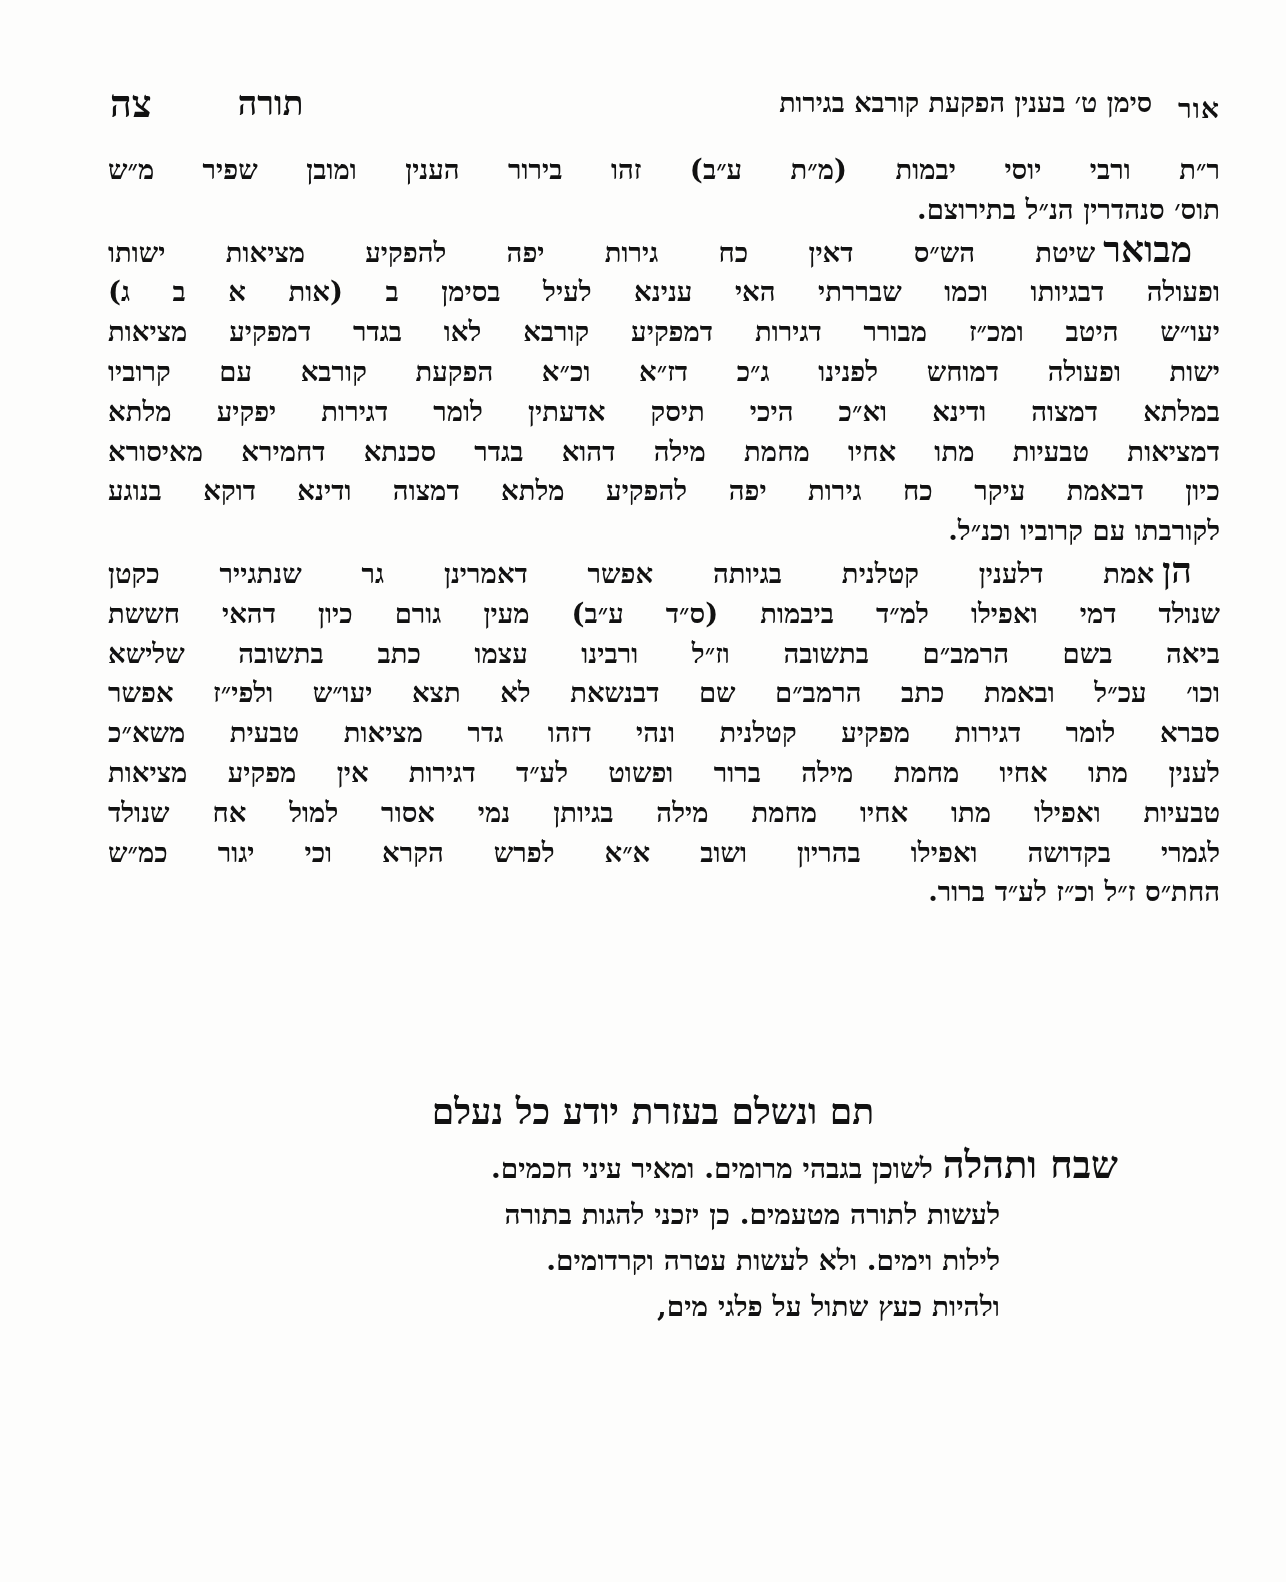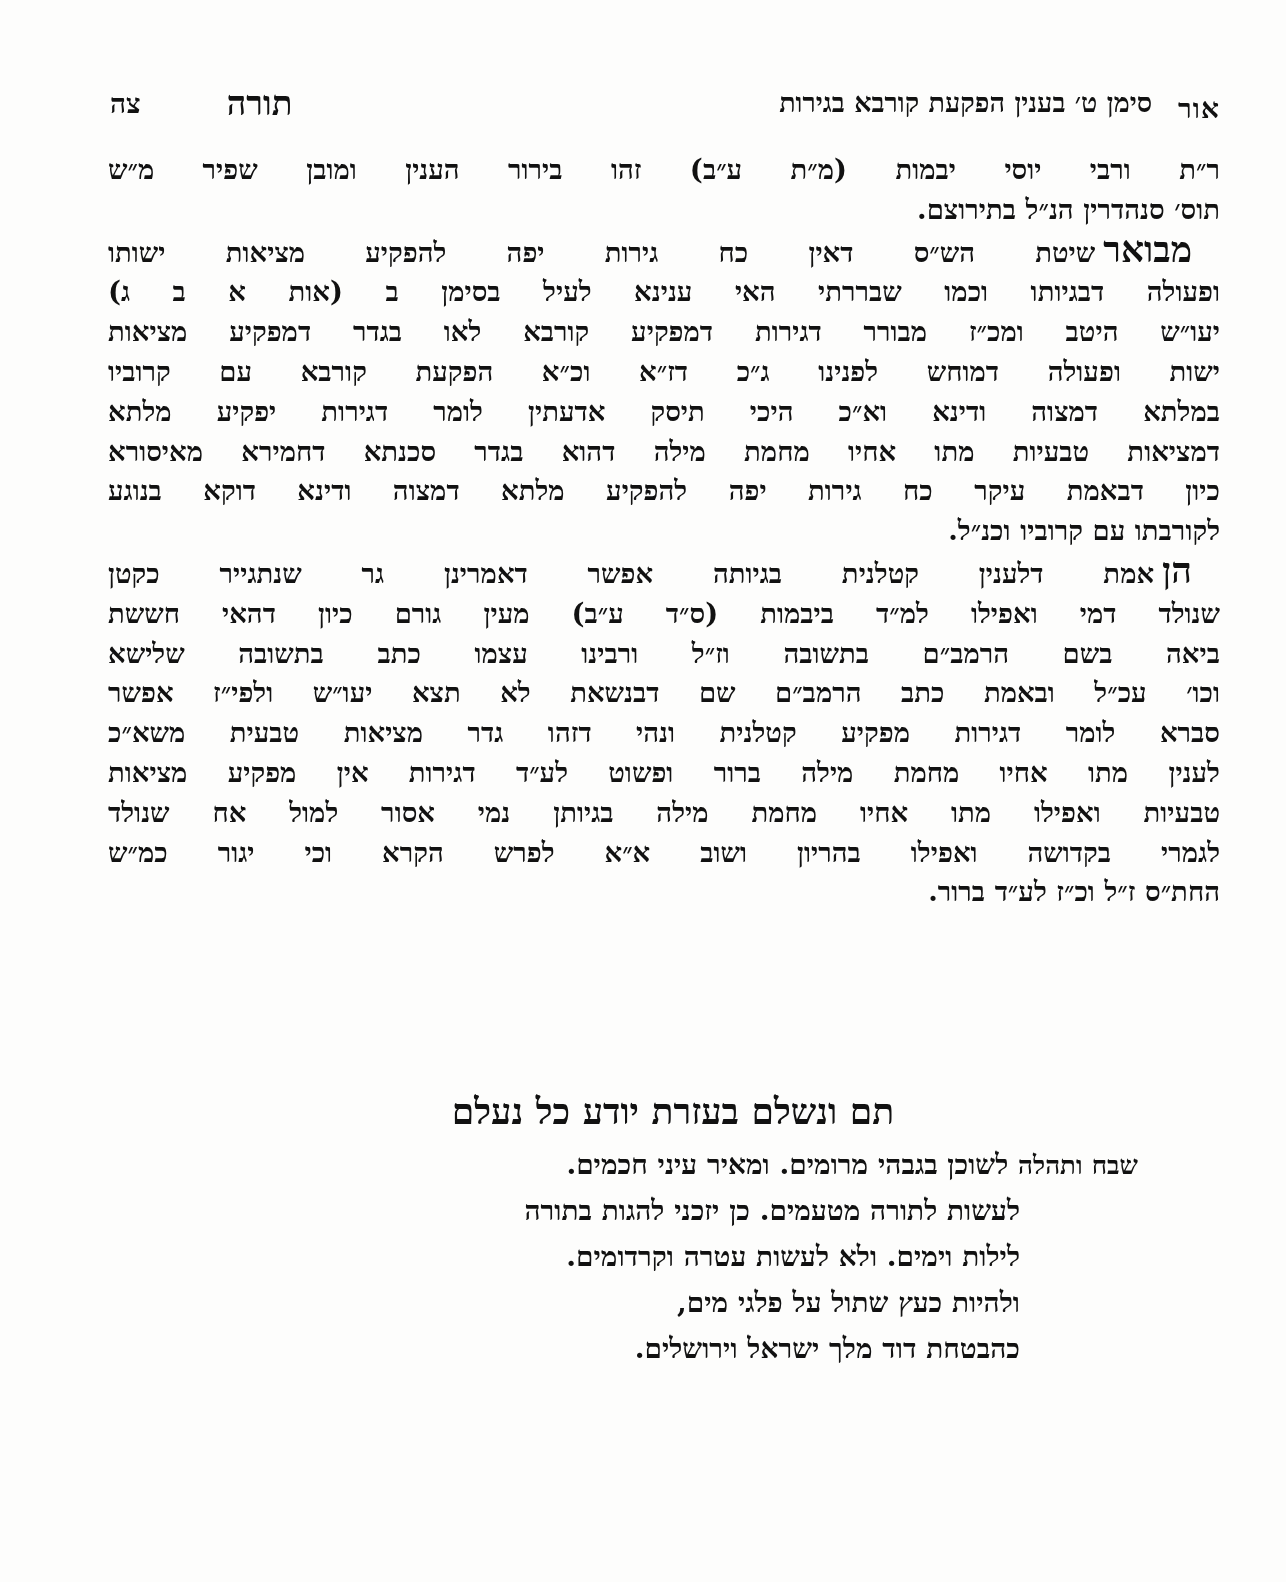--- a/index.html
+++ b/index.html
@@ -50,21 +50,21 @@
       font-size: 27px;
       font-weight: bold;
     }
     .hdr-title-torah {
       font-size: 34px;
       font-weight: bold;
       margin-right: 26px;
       margin-left: 60px;
     }
     .hdr-page-num {
-      font-size: 28px;
+      font-size: 38px;
       font-weight: bold;
     }
 
     
     .body-text {
       position: absolute;
       top: 150px;
       left: 108px;
       width: 1112px;
       direction: rtl;
@@ -95,21 +95,21 @@
       margin-left: 8px;
     }
     .indent {
       padding-right: 28px;
     }
 
     
     .colophon {
       position: absolute;
       top: 1086px;
-      left: 208px;
+      left: 188px;
       width: 930px;
       direction: rtl;
       font-weight: bold;
     }
     .colophon-title {
       text-align: center;
       font-size: 36px;
       line-height: 50px;
       margin: 0;
     }
@@ -118,21 +118,21 @@
       line-height: 46px;
       margin: 0;
       white-space: nowrap;
     }
     .colophon-line.first {
       text-align: right;
       padding-right: 0;
       margin-top: 6px;
     }
     .colophon-line.first .lead {
-      font-size: 26px;
+      font-size: 38px;
       margin-top: 36px;
     }
     .colophon-line.l2 { padding-right: 118px; }
     .colophon-line.l3 { padding-right: 118px; }
     .colophon-line.l4 { padding-right: 118px; }
     .colophon-line.l5 { padding-right: 118px; }
     .colophon-sign {
       font-size: 36px;
       line-height: 52px;
       padding-right: 380px;
@@ -185,16 +185,15 @@
       <span class="line last">החת״ס ז״ל וכ״ז לע״ד ברור.</span>
     </div>
   </div>
 
   <div class="colophon">
     <p class="colophon-title">תם ונשלם בעזרת יודע כל נעלם</p>
     <p class="colophon-line first"><span class="lead">שבח ותהלה</span> <span>לשוכן בגבהי מרומים.  ומאיר עיני חכמים.</span></p>
     <p class="colophon-line l2">לעשות לתורה מטעמים.  כן יזכני להגות בתורה</p>
     <p class="colophon-line l3">לילות וימים.  ולא לעשות עטרה וקרדומים.</p>
     <p class="colophon-line l4">ולהיות כעץ שתול על פלגי מים,</p>
-    <p class="colophon-line l5">כהבטחת דוד מלך ישראל וירושלים.</p>
   </div>
 
 </div>
 
 </body></html>

